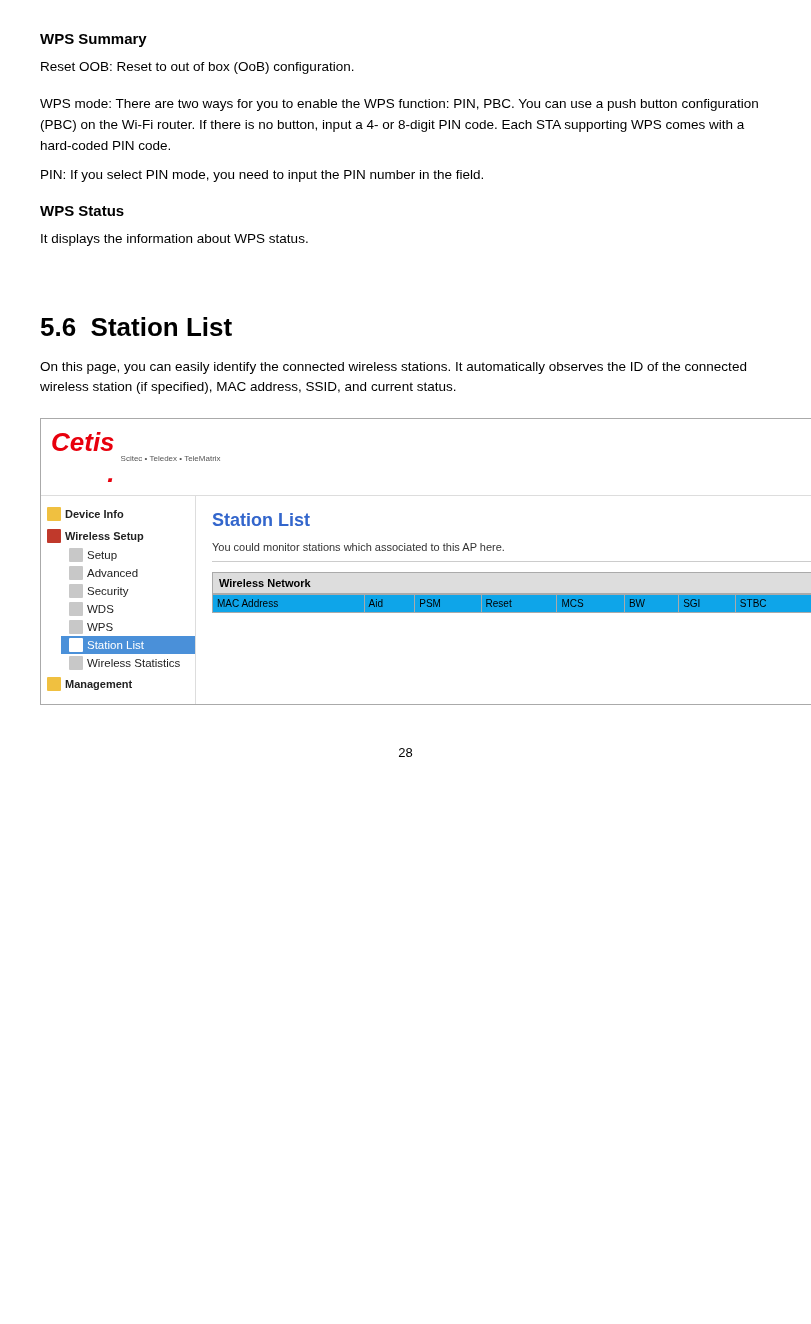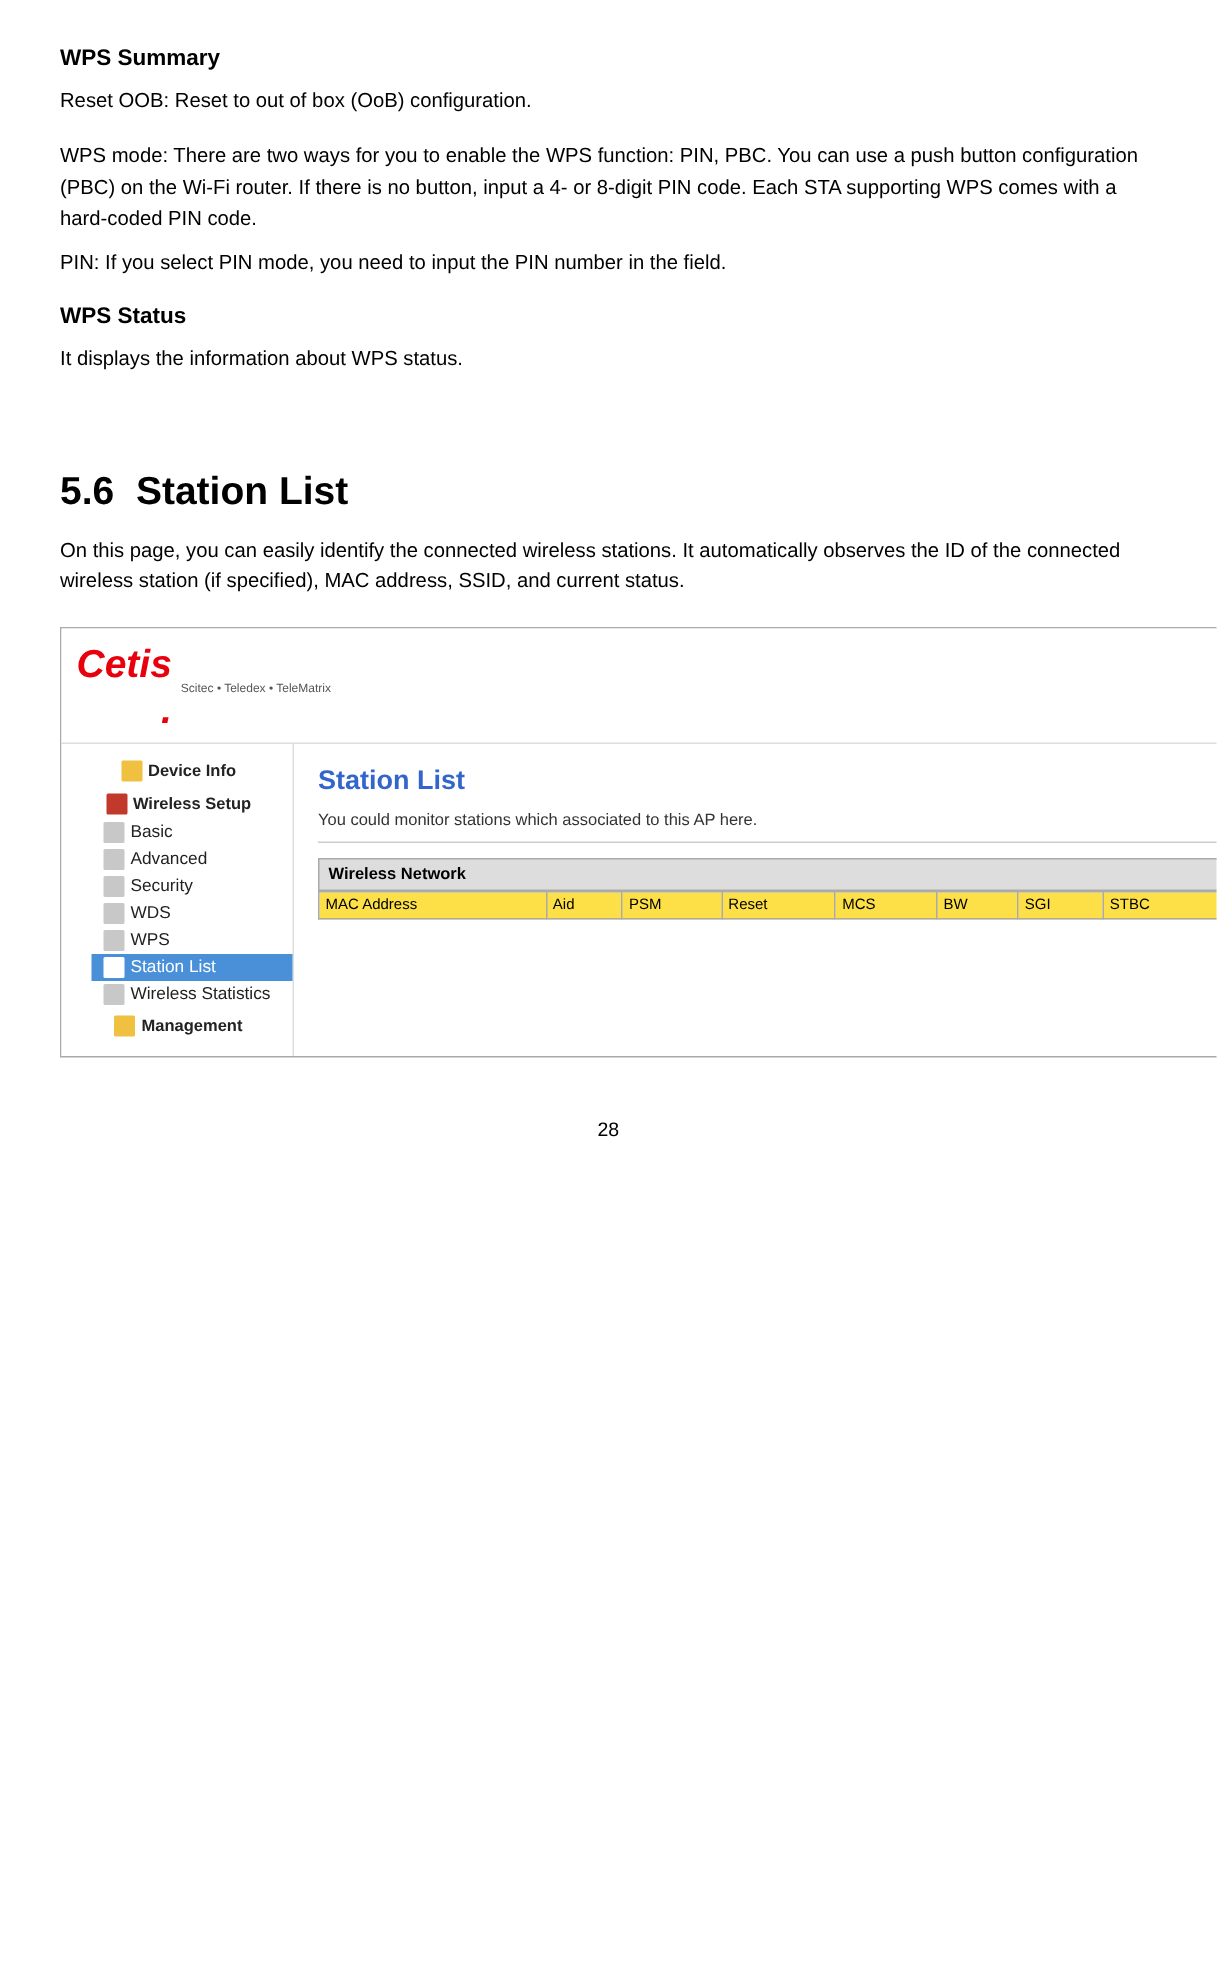--- a/index.html
+++ b/index.html
@@ -106,21 +106,20 @@
     }
 
     .sidebar-group-title {
       padding: 3px 4px 3px 6px;
       display: flex;
       align-items: center;
       gap: 4px;
       font-weight: bold;
       font-size: 11px;
       color: #222;
-      justify-content: center;
     }
 
     .sidebar-group-title .icon-box {
       width: 14px;
       height: 14px;
       background: #f0c040;
       display: inline-block;
       border-radius: 1px;
       flex-shrink: 0;
     }
@@ -160,21 +159,21 @@
     }
 
     .station-table {
       width: 100%;
       border-collapse: collapse;
       font-size: 10px;
       border: 1px solid #aaa;
     }
 
     .station-table th {
-      background: #fde047;
+      background: #0ea5e9;
       border: 1px solid #aaa;
       padding: 3px 4px;
       font-weight: normal;
       text-align: left;
     }
 
     .inline-bold {
       font-weight: normal;
     }
   </style>
@@ -241,21 +240,21 @@
       </div>
 
       <div class="sidebar-group">
         <div class="sidebar-group-title">
           <span class="icon-box" style="background:#c0392b;"></span>
           <span>Wireless Setup</span>
         </div>
         <div class="sidebar-child">
           <div class="sidebar-item">
             <span class="icon-box page"></span>
-            <span>Basic</span>
+            <span>Setup</span>
           </div>
           <div class="sidebar-item">
             <span class="icon-box page"></span>
             <span>Advanced</span>
           </div>
           <div class="sidebar-item">
             <span class="icon-box page"></span>
             <span>Security</span>
           </div>
           <div class="sidebar-item">

